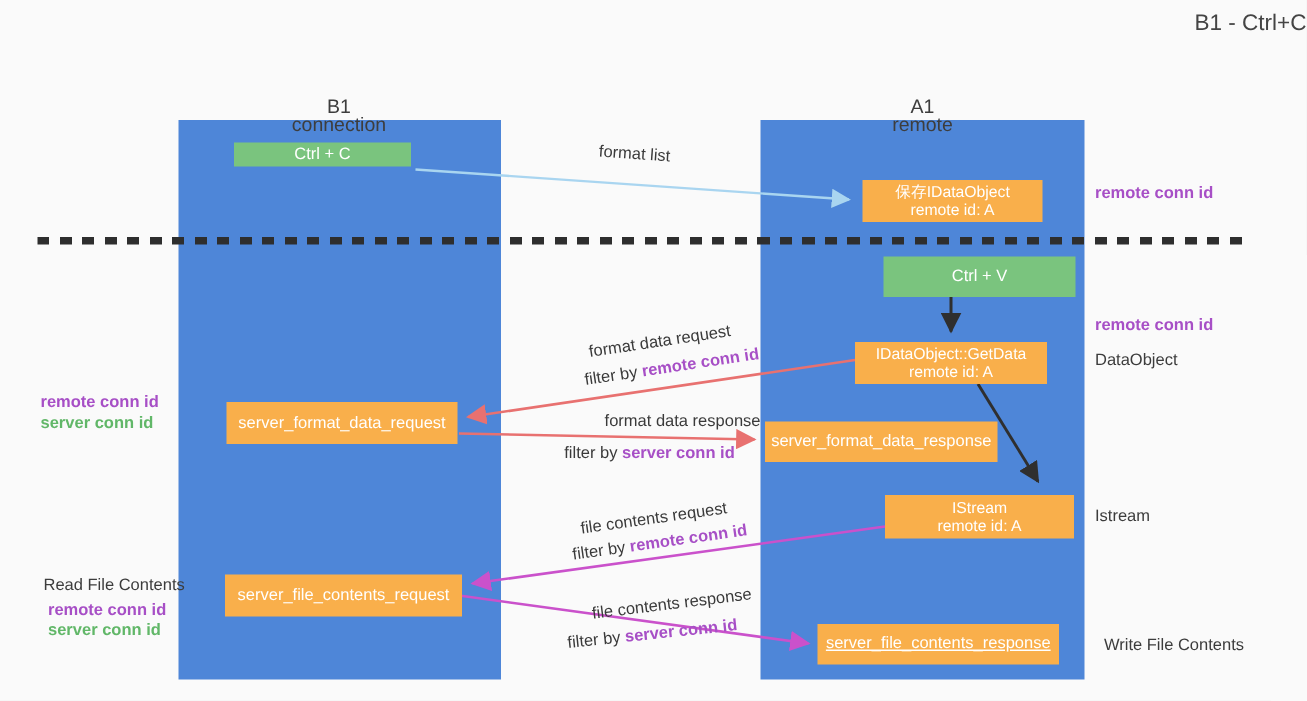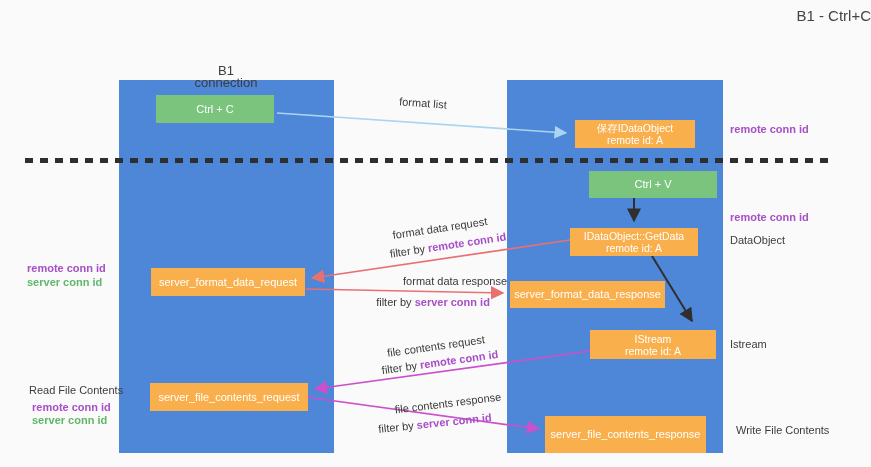--- a/index.html
+++ b/index.html
@@ -60,20 +60,24 @@
 <div class="canvas">
 
   <div class="abs title">
     <div>B1 - Ctrl+C</div>
   </div>
 
   <div class="abs col-header" style="left:166px;">
     <div>B1</div>
     <div>connection</div>
   </div>
+  <div class="abs col-header" style="left:555px;">
+    <div>A1</div>
+    <div>remote</div>
+  </div>
 
   <div class="abs lifeline" style="left:119px;"></div>
   <div class="abs lifeline" style="left:507px; width:216px;"></div>
 
   <svg class="abs arrows" width="871" height="467" viewBox="0 0 871 467">
     <defs>
       <marker id="m-blue" viewBox="0 0 10 10" refX="9" refY="5" markerWidth="8" markerHeight="8" orient="auto">
           <path d="M0,0 L10,5 L0,10 z" fill="#a9d5f0"></path>
         </marker>
       <marker id="m-black" viewBox="0 0 10 10" refX="9" refY="5" markerWidth="7" markerHeight="7" orient="auto">
@@ -90,21 +94,21 @@
     <line x1="634" y1="198" x2="634" y2="221" stroke="#2f2f2f" stroke-width="2" marker-end="url(#m-black)"></line>
     <line x1="652" y1="256" x2="692" y2="321" stroke="#2f2f2f" stroke-width="2" marker-end="url(#m-black)"></line>
     <line x1="570" y1="240" x2="312" y2="278" stroke="#e87170" stroke-width="1.7" marker-end="url(#m-red)"></line>
     <line x1="306" y1="289" x2="503" y2="293" stroke="#e87170" stroke-width="1.7" marker-end="url(#m-red)"></line>
     <line x1="590" y1="351" x2="315" y2="389" stroke="#ca51cb" stroke-width="1.7" marker-end="url(#m-mag)"></line>
     <line x1="306" y1="397" x2="539" y2="429" stroke="#ca51cb" stroke-width="1.7" marker-end="url(#m-mag)"></line>
   </svg>
 
   <div class="abs dashline"></div>
 
-  <div class="abs node green" style="left:156px; top:95px; width:118px; height:28px;">
+  <div class="abs node green" style="left:156px; top:95px; width:118px; height:16px;">
     <div>Ctrl + C</div>
   </div>
 
   <div class="abs node orange" style="left:575px; top:120px; width:120px; height:28px; font-size:10.5px; line-height:12px;">
     <div>保存IDataObject</div>
     <div>remote id: A</div>
   </div>
 
   <div class="abs node green" style="left:589px; top:171px; width:128px; height:27px;">
     <div>Ctrl + V</div>
@@ -125,21 +129,21 @@
 
   <div class="abs node orange" style="left:590px; top:330px; width:126px; height:29px; font-size:10.5px; line-height:12px;">
     <div>IStream</div>
     <div>remote id: A</div>
   </div>
 
   <div class="abs node orange" style="left:150px; top:383px; width:158px; height:28px;">
     <div>server_file_contents_request</div>
   </div>
 
-  <div class="abs node orange" style="left:545px; top:416px; width:161px; height:37px;">
+  <div class="abs node orange" style="left:545px; top:416px; width:161px; height:27px;text-decoration:underline;">
     <div>server_file_contents_response</div>
   </div>
 
   <div class="abs albl" style="left:363px; top:97px; width:120px; transform:rotate(4deg);">format list</div>
 
   <div class="abs albl" style="left:370px; top:222px; width:140px; transform:rotate(-8.5deg);">format data request</div>
   <div class="abs albl" style="left:368px; top:239px; width:160px; transform:rotate(-8.5deg);">
     <span>filter by </span><span class="purple-b">remote conn id</span>
   </div>
 

